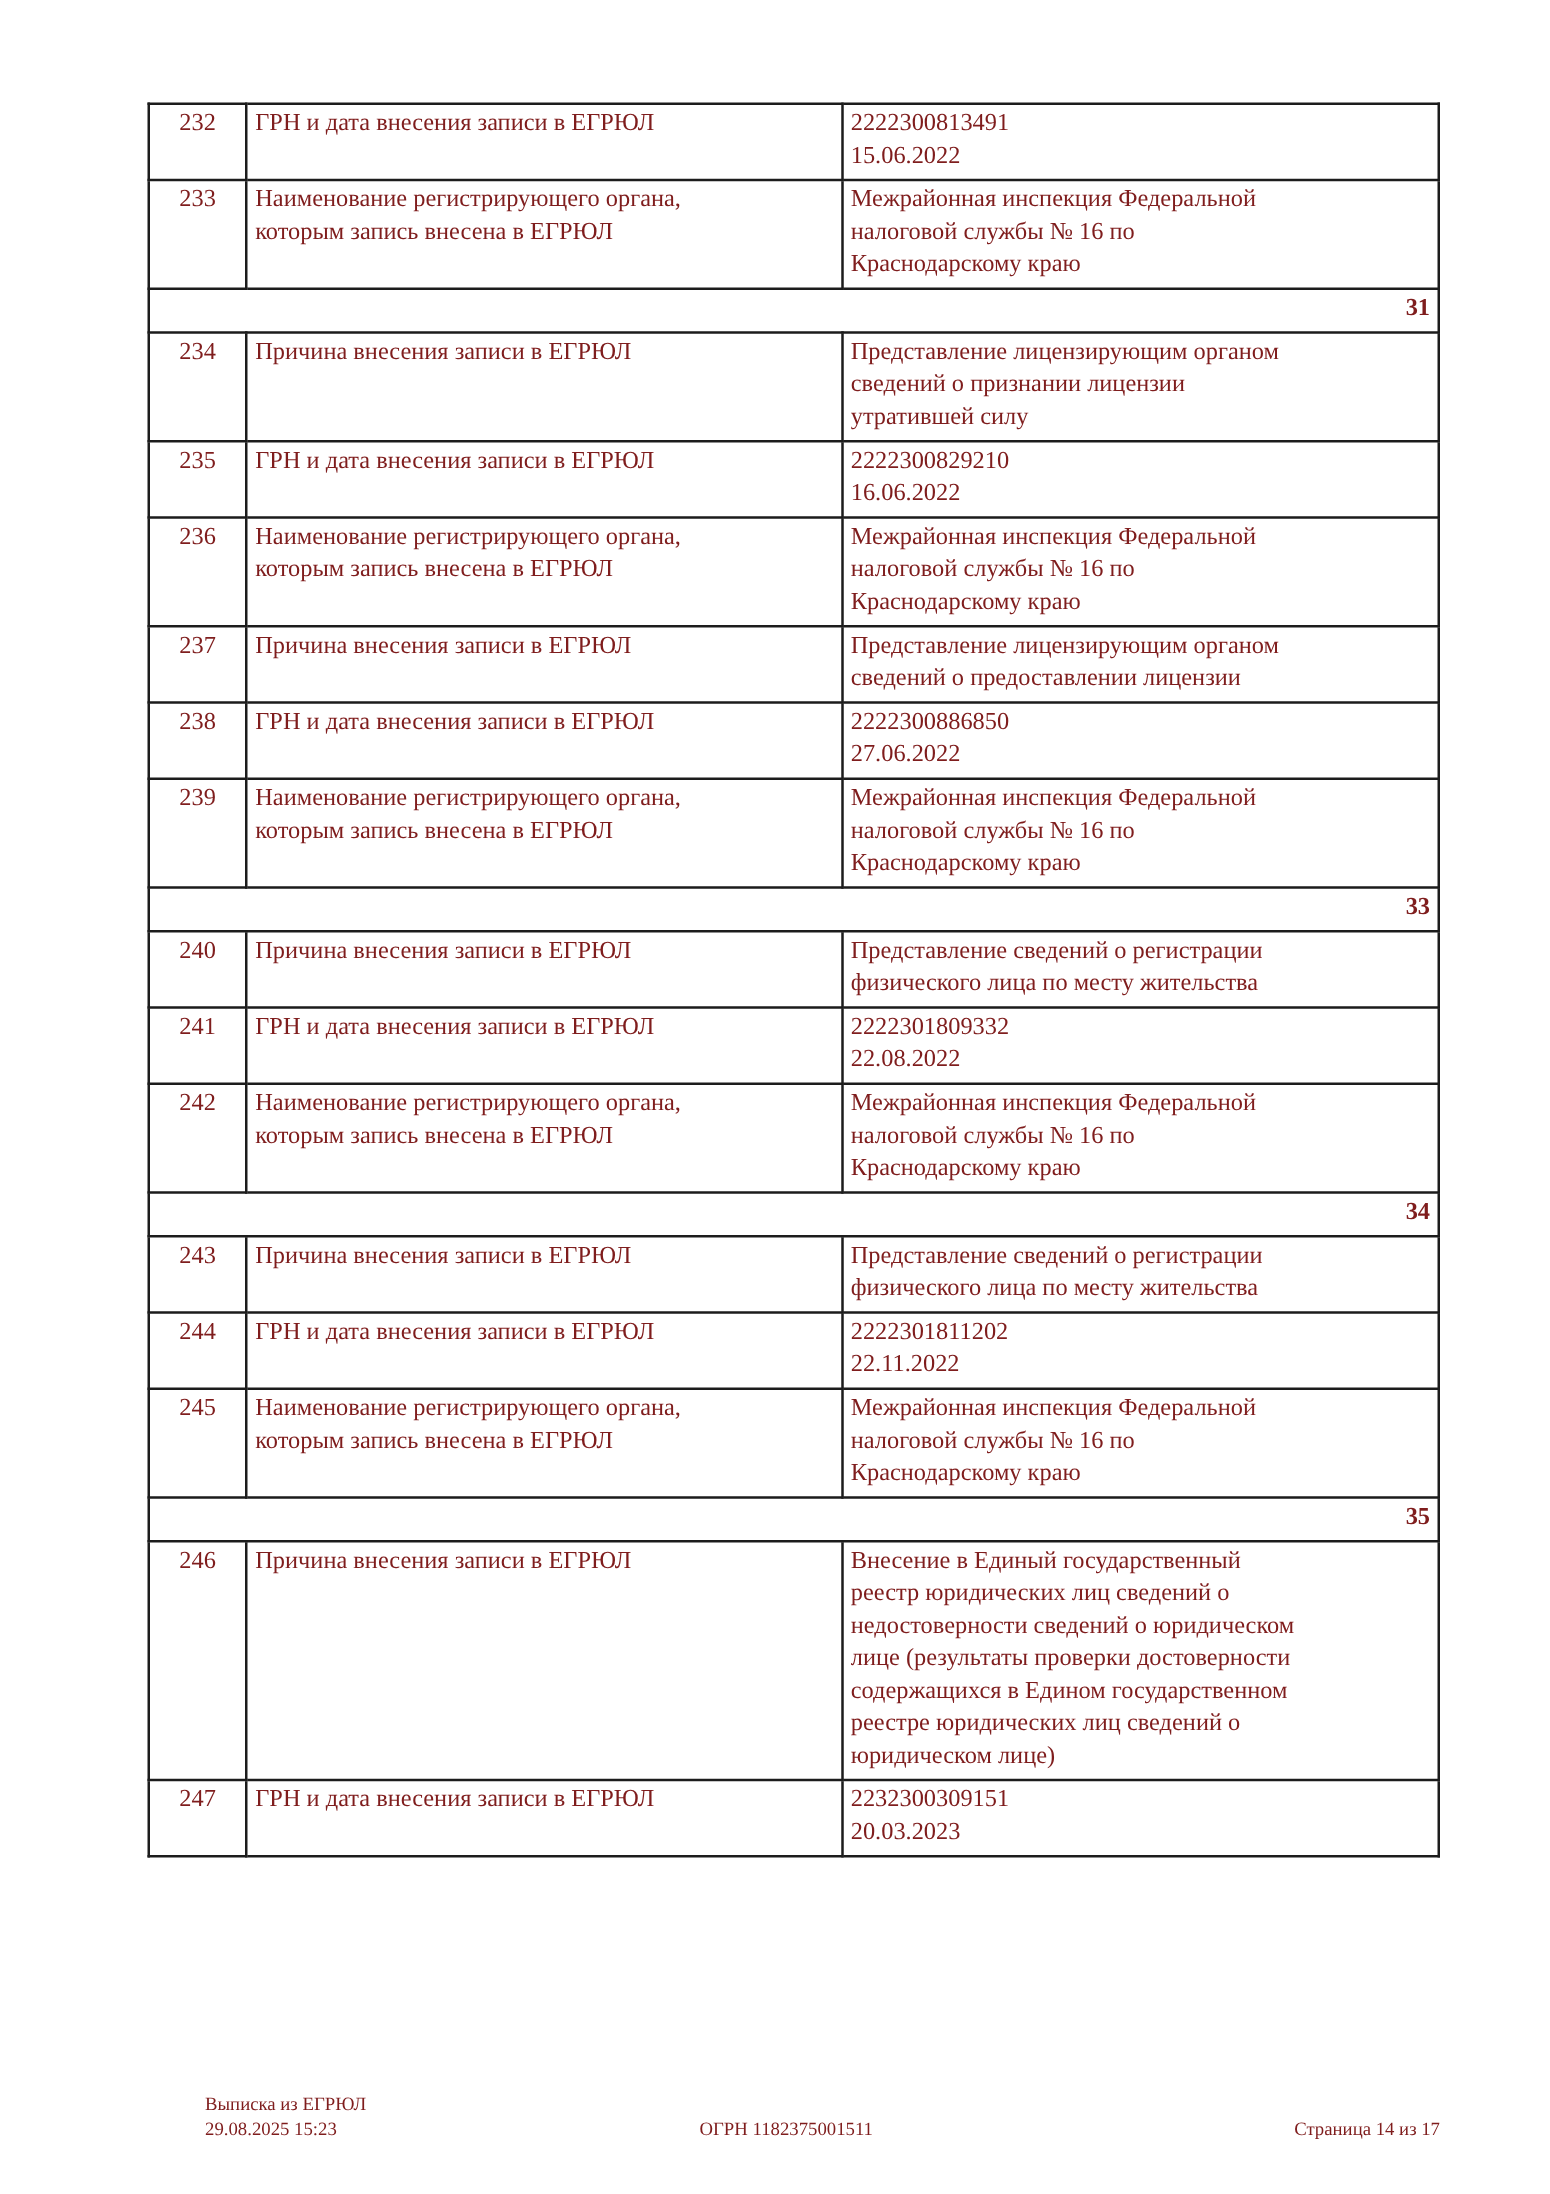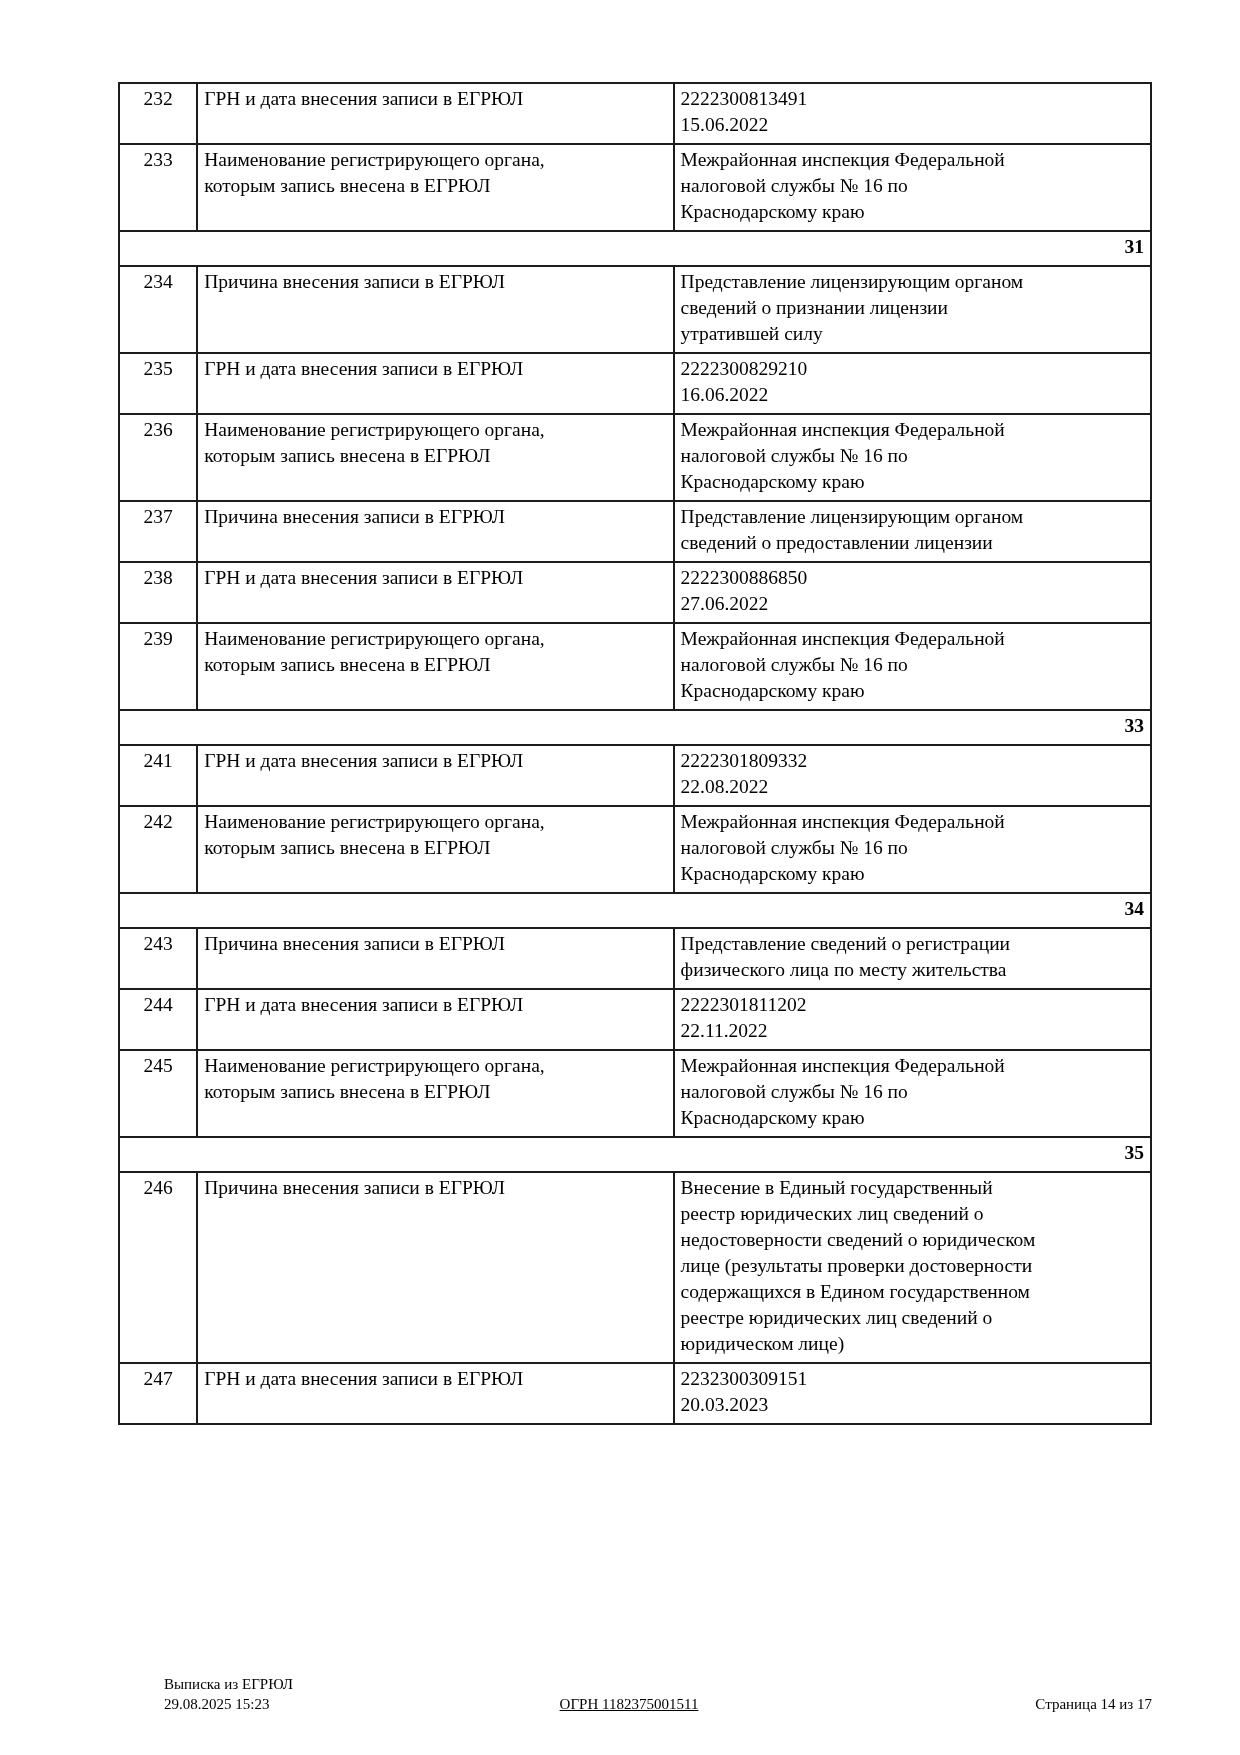--- a/index.html
+++ b/index.html
@@ -6,21 +6,21 @@
     margin: 0;
     padding: 0;
     background: #ffffff;
   }
   .page {
     position: relative;
     width: 1240px;
     height: 1755px;
     background: #ffffff;
     font-family: "Liberation Serif", "DejaVu Serif", serif;
-    color: #000000;
+    color: #7f1d1d;
     overflow: hidden;
   }
   table.egrul {
     position: absolute;
     left: 118px;
     top: 82px;
     width: 1034px;
     border-collapse: collapse;
     table-layout: fixed;
   }
@@ -63,21 +63,20 @@
     left: 4px;
     bottom: 0;
     margin-left: 42px;
   }
   .f-center {
     position: absolute;
     left: 0;
     right: 12px;
     bottom: 0;
     text-align: center;
-    text-decoration: underline;
   }
   .f-right {
     position: absolute;
     right: 0;
     bottom: 0;
     text-align: center;
   }
 </style>
 </head>
 <body>
@@ -139,20 +138,26 @@
         <tr>
           <td class="num-cell">239</td>
           <td class="label-cell">Наименование регистрирующего органа,
 которым запись внесена в ЕГРЮЛ</td>
           <td class="value-cell">Межрайонная инспекция Федеральной
 налоговой службы № 16 по
 Краснодарскому краю</td>
         </tr>
         <tr>
           <td colspan="3" class="section-cell">33</td>
+        </tr>
+        <tr>
+          <td class="num-cell">240</td>
+          <td class="label-cell">Причина внесения записи в ЕГРЮЛ</td>
+          <td class="value-cell">Представление сведений о регистрации
+физического лица по месту жительства</td>
         </tr>
         <tr>
           <td class="num-cell">241</td>
           <td class="label-cell">ГРН и дата внесения записи в ЕГРЮЛ</td>
           <td class="value-cell">2222301809332
 22.08.2022</td>
         </tr>
         <tr>
           <td class="num-cell">242</td>
           <td class="label-cell">Наименование регистрирующего органа,

